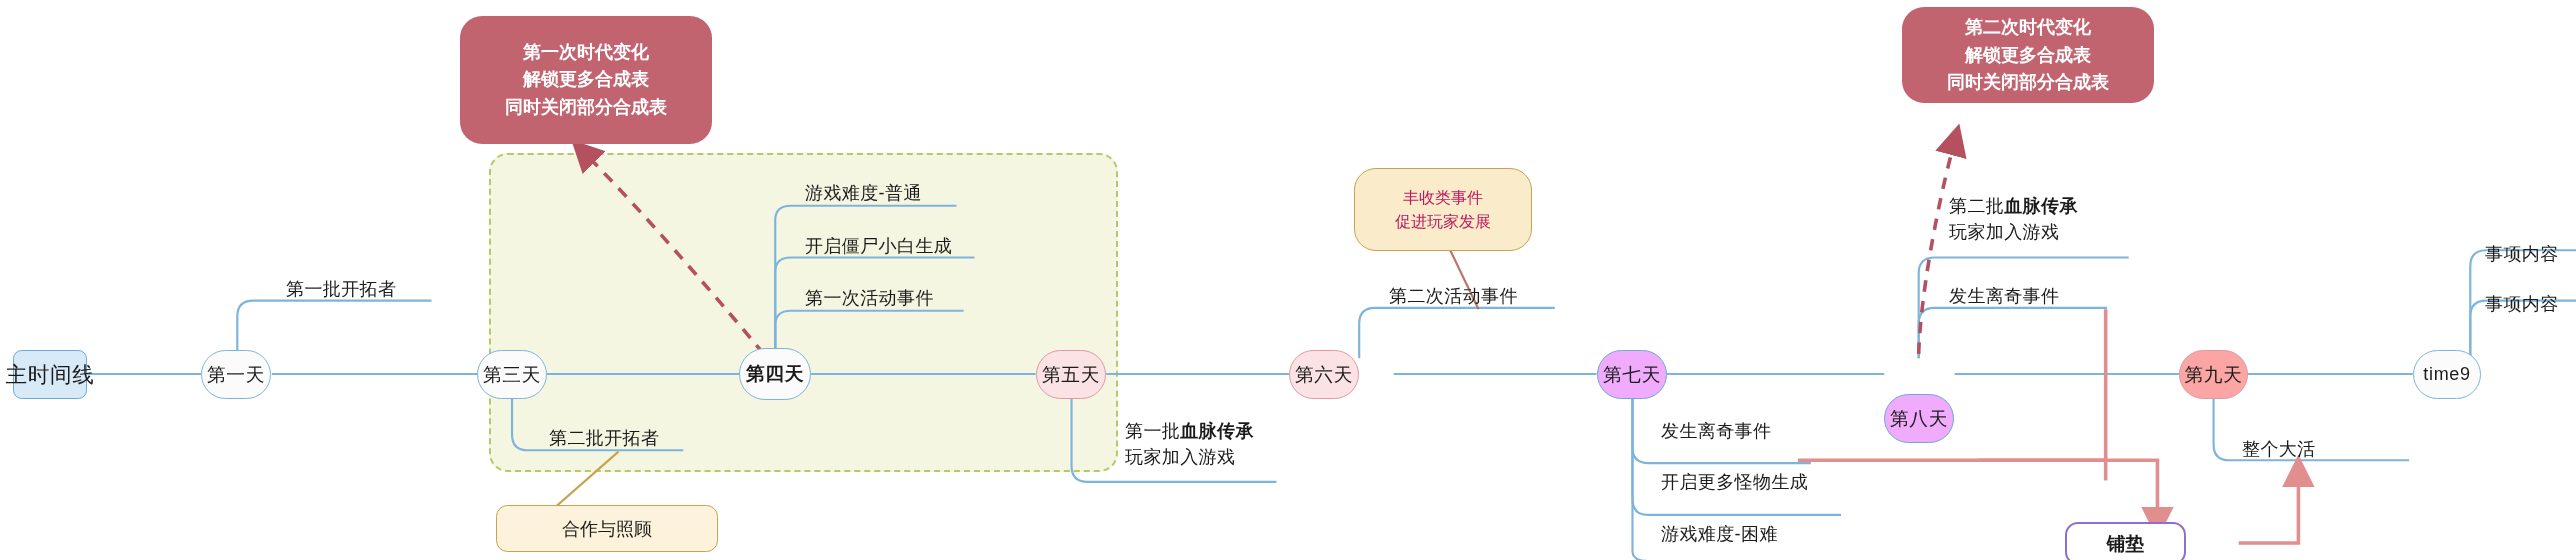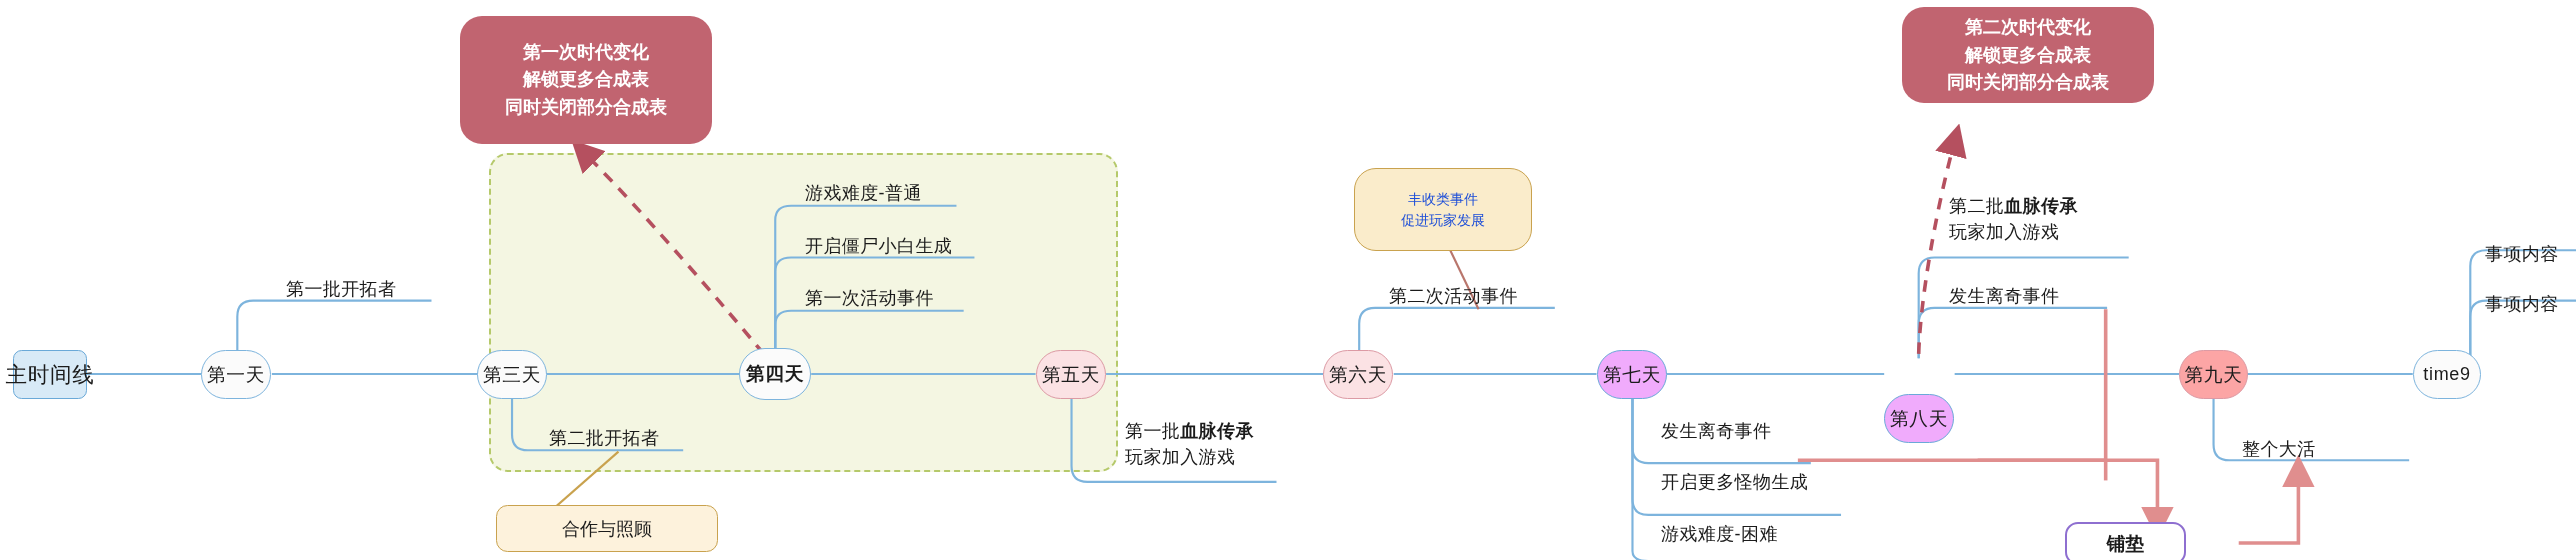--- a/index.html
+++ b/index.html
@@ -90,22 +90,22 @@
     background:#c16470;
     color:#ffffff;
     font-weight:bold;
     font-size:18px;
     line-height:1.52;
     border:none;
   }
   .callout.tan{
     background:#faeccb;
     border:1.4px solid #c9a24e;
-    color:#1d4ed8;
-    font-size:14px;
+    color:#be185d;
+    font-size:16px;
     line-height:1.5;
   }
   .callout.cream{
     background:#fdf2dc;
     border:1.4px solid #c9a24e;
     color:#1b1b1b;
     font-size:18px;
   }
   .callout.purple{
     background:#ffffff;
@@ -191,21 +191,21 @@
   <div class="node root" style="left:13px;top:350px;width:74px;height:49px;">主时间线</div>
 
   <div class="node plain" style="left:201px;top:350px;width:70px;height:49px;">第一天</div>
 
   <div class="node plain" style="left:477px;top:350px;width:70px;height:49px;">第三天</div>
 
   <div class="node plain strong" style="left:739px;top:348px;width:72px;height:52px;">第四天</div>
 
   <div class="node pinkfill" style="left:1036px;top:350px;width:70px;height:49px;">第五天</div>
 
-  <div class="node pinkfill" style="left:1323px;top:350px;width:70px;height:49px;">第六天</div>
+  <div class="node pinkfill" style="left:1289px;top:350px;width:70px;height:49px;">第六天</div>
 
   <div class="node blue" style="left:1597px;top:350px;width:70px;height:49px;">第七天</div>
 
   <div class="node blue" style="left:1884px;top:350px;width:70px;height:49px;margin-top:44px;">第八天</div>
 
   <div class="node pinkline" style="left:2179px;top:350px;width:69px;height:49px;">第九天</div>
 
   <div class="node plain" style="left:2413px;top:350px;width:68px;height:49px;font-size:18px;">time9</div>
 
   <div class="label" style="left:286px;top:277px;">第一批开拓者</div>

